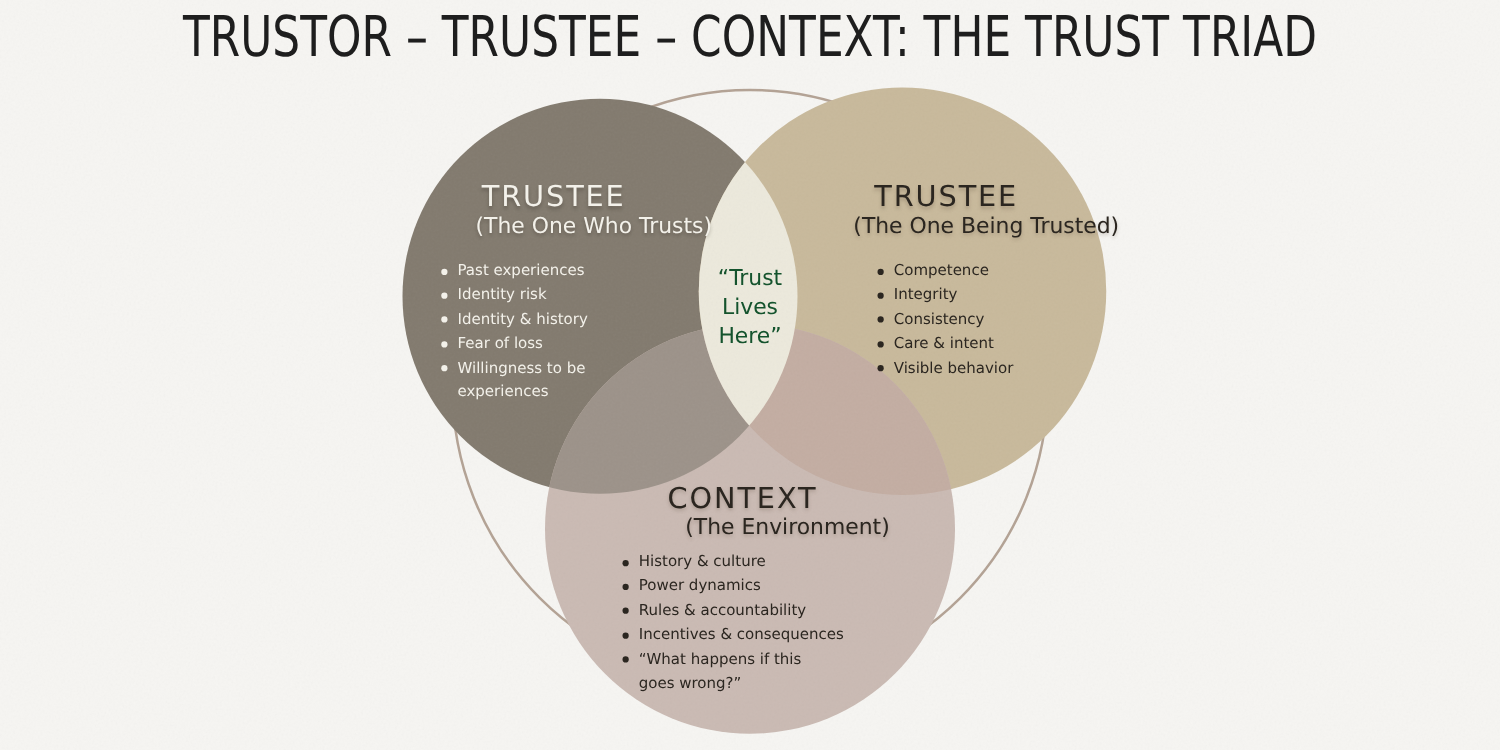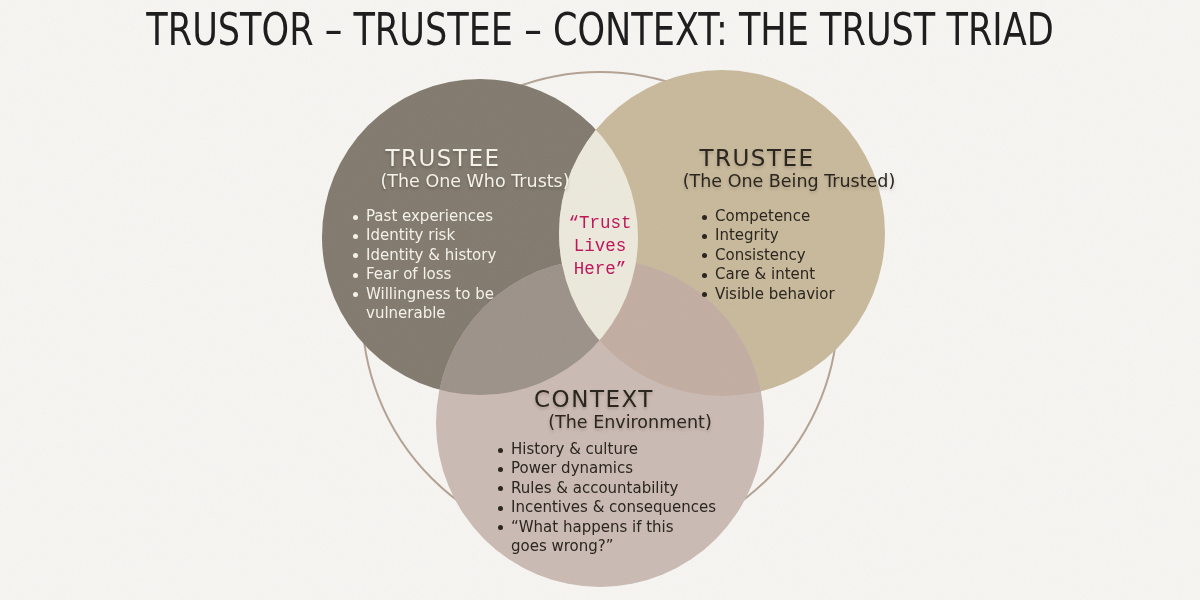--- a/index.html
+++ b/index.html
@@ -16,33 +16,33 @@
     transform:scaleX(0.78);transform-origin:600px 50%;
     letter-spacing:0px;
   }
   .vhead{
     font-size:23px;line-height:26px;letter-spacing:1.5px;
     text-align:center;width:220px;font-weight:400;
   }
   .vsub{
     font-size:17.5px;line-height:20px;text-align:center;width:220px;font-weight:400;padding-left:32px;
   }
-  .vlist{font-size:15px;line-height:19.4px;}
+  .vlist{font-size:12px;line-height:19.4px;}
   .vitem{position:relative;padding-left:14px;white-space:pre-line;}
   .vitem::before{
     content:"";position:absolute;left:1px;top:7.5px;width:5px;height:5px;
     border-radius:50%;background:currentColor;
   }
   .light{color:#f3f1ea;}
   .dark{color:#2b2620;}
   .sh-l{text-shadow:0 2px 3px rgba(30,25,18,0.28);}
   .sh-d{text-shadow:0 2px 3px rgba(95,80,62,0.30);}
   .center-label{
     left:540px;top:212px;width:120px;text-align:center;
-    font-size:17.5px;line-height:23px;color:#be185d;white-space:pre-line;font-family:Liberation Mono, monospace;
+    font-size:17.5px;line-height:23px;color:#14532d;white-space:pre-line;
   }
 </style>
 </head>
 <body>
 
 <div class="stage">
 
   <svg width="1200" height="600" viewBox="0 0 1200 600">
     <defs>
       <clipPath id="cpTrustor">
@@ -76,21 +76,21 @@
   <div class="abs page-title">TRUSTOR – TRUSTEE – CONTEXT: THE TRUST TRIAD</div>
 
   <div class="abs vhead light sh-l" style="left:333px;top:145px;">TRUSTEE</div>
   <div class="abs vsub light sh-l" style="left:333px;top:171px;">(The One Who Trusts)</div>
   <div class="abs vlist light" style="left:352px;top:207px;width:190px;">
     <div class="vitem">Past experiences</div>
     <div class="vitem">Identity risk</div>
     <div class="vitem">Identity &amp; history</div>
     <div class="vitem">Fear of loss</div>
     <div class="vitem">Willingness to be
-vulnerable</div>
+experiences</div>
   </div>
 
   <div class="abs vhead dark sh-d" style="left:647px;top:145px;">TRUSTEE</div>
   <div class="abs vsub dark sh-d" style="left:647px;top:171px;">(The One Being Trusted)</div>
   <div class="abs vlist dark" style="left:701px;top:207px;width:200px;">
     <div class="vitem">Competence</div>
     <div class="vitem">Integrity</div>
     <div class="vitem">Consistency</div>
     <div class="vitem">Care &amp; intent</div>
     <div class="vitem">Visible behavior</div>

